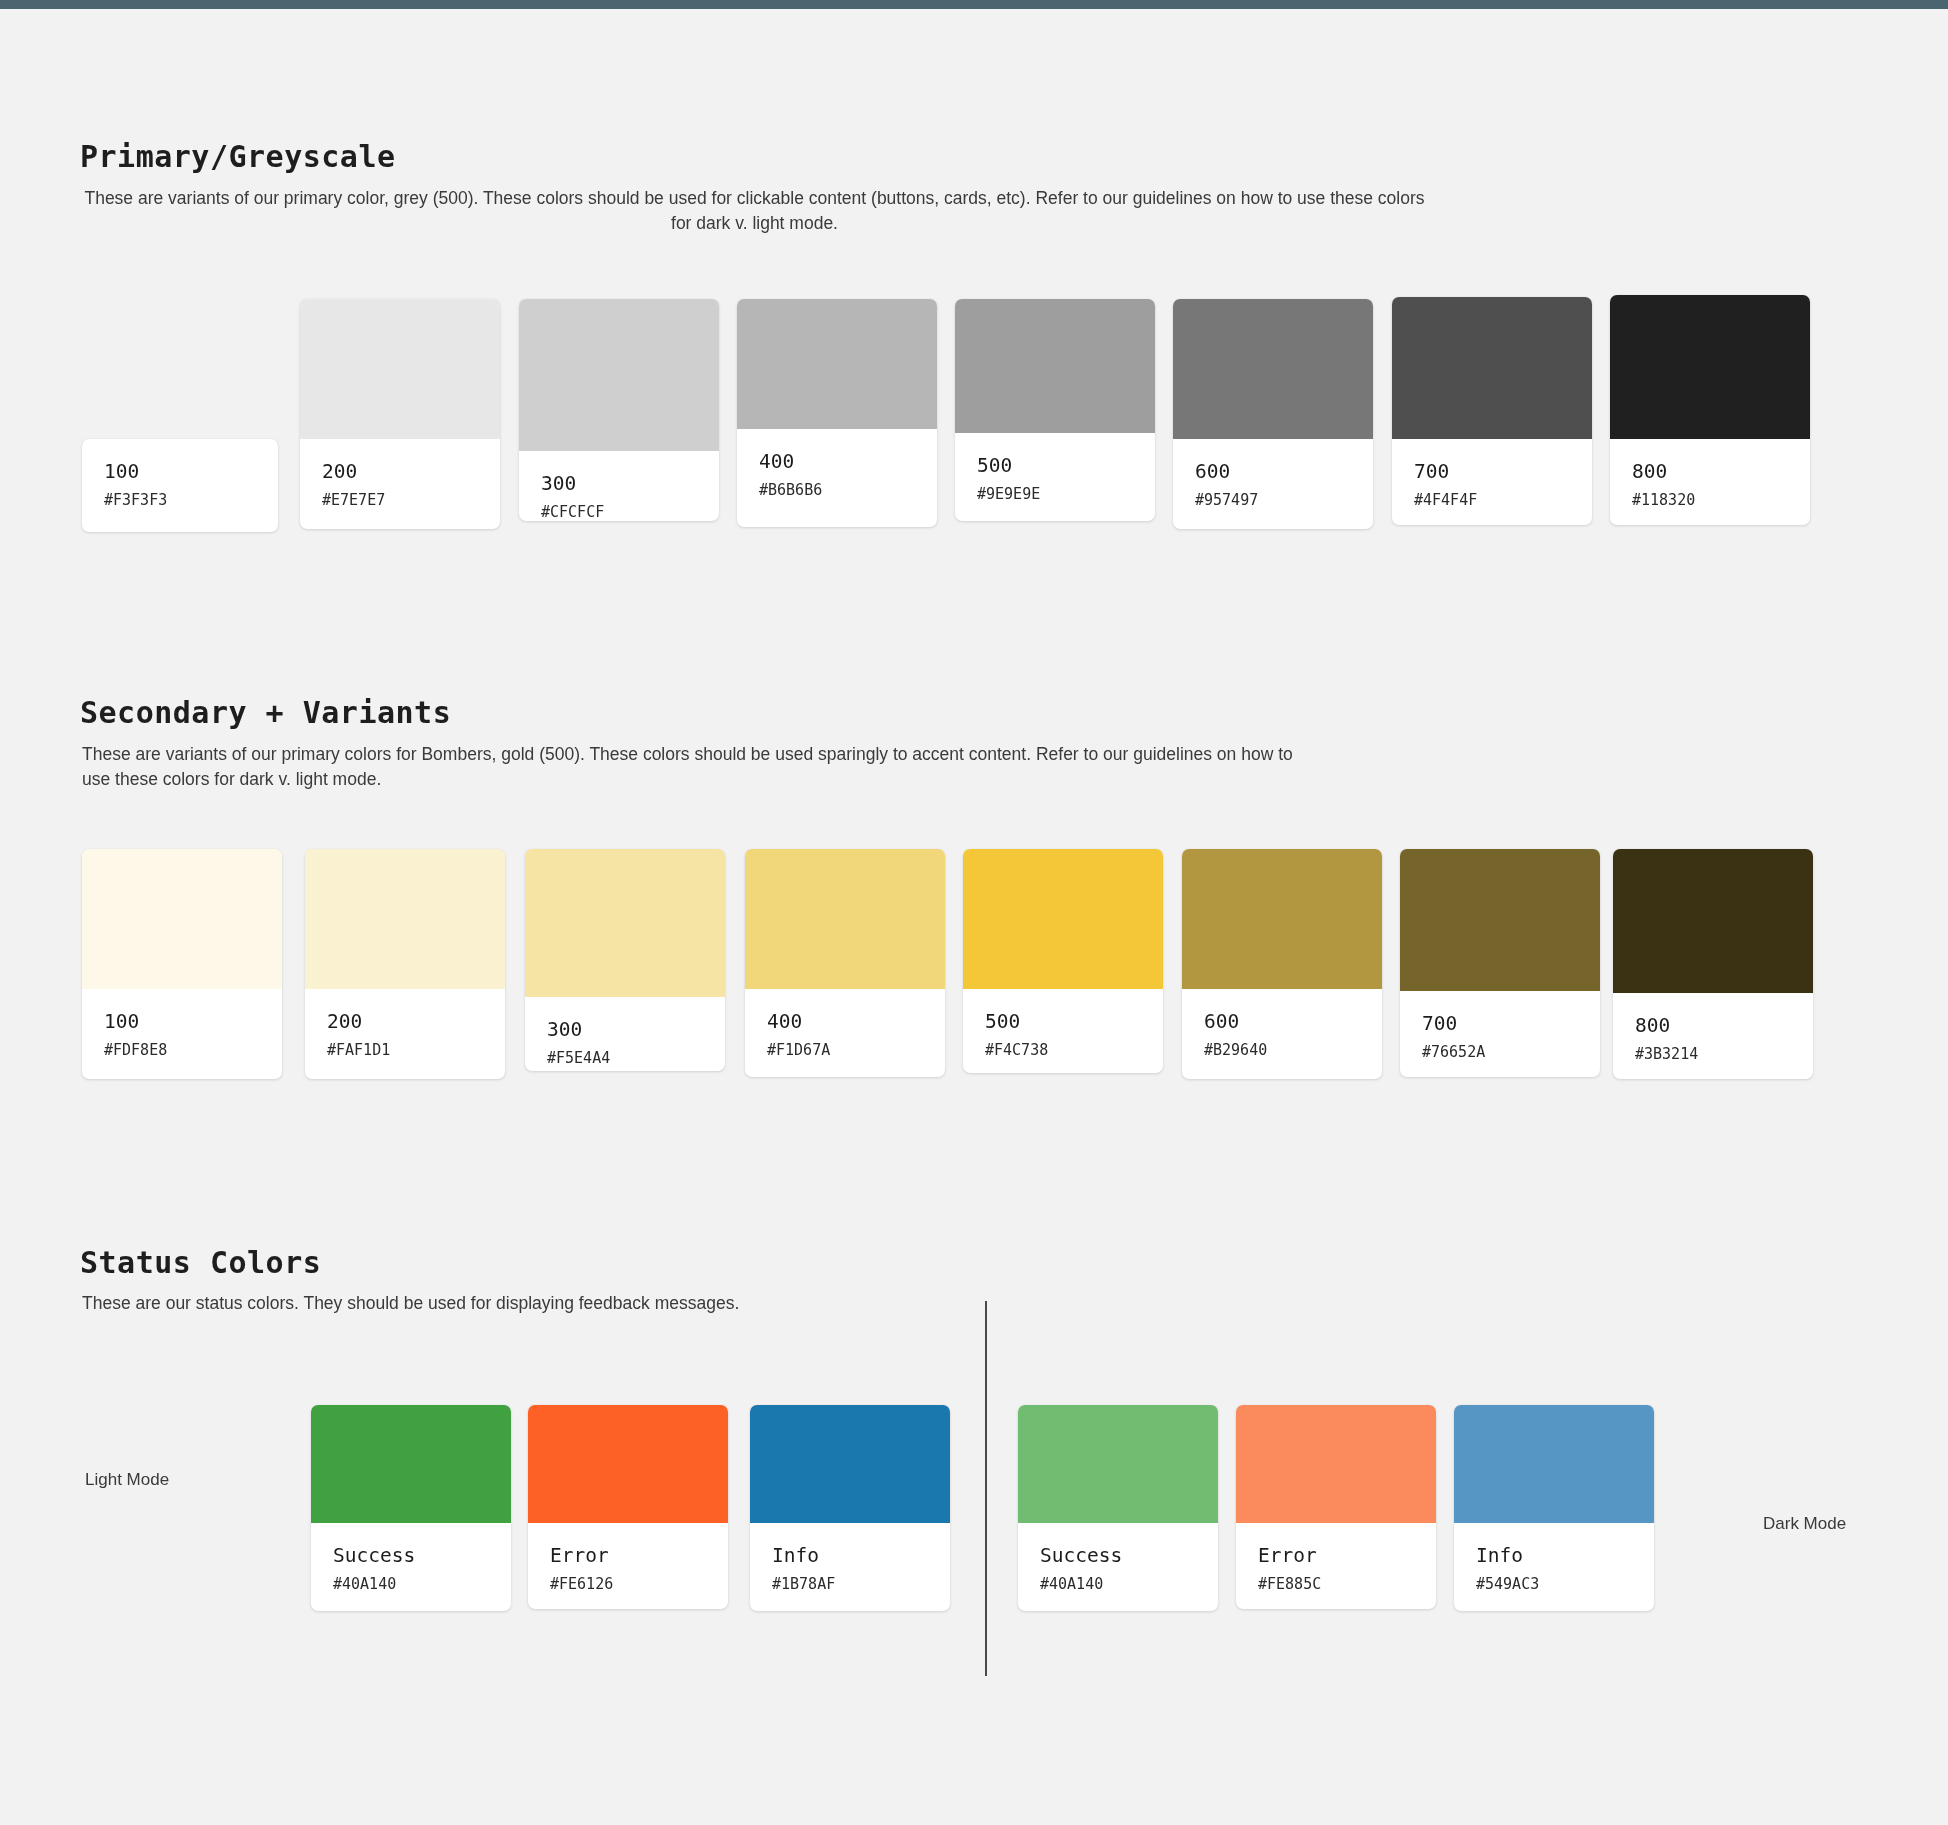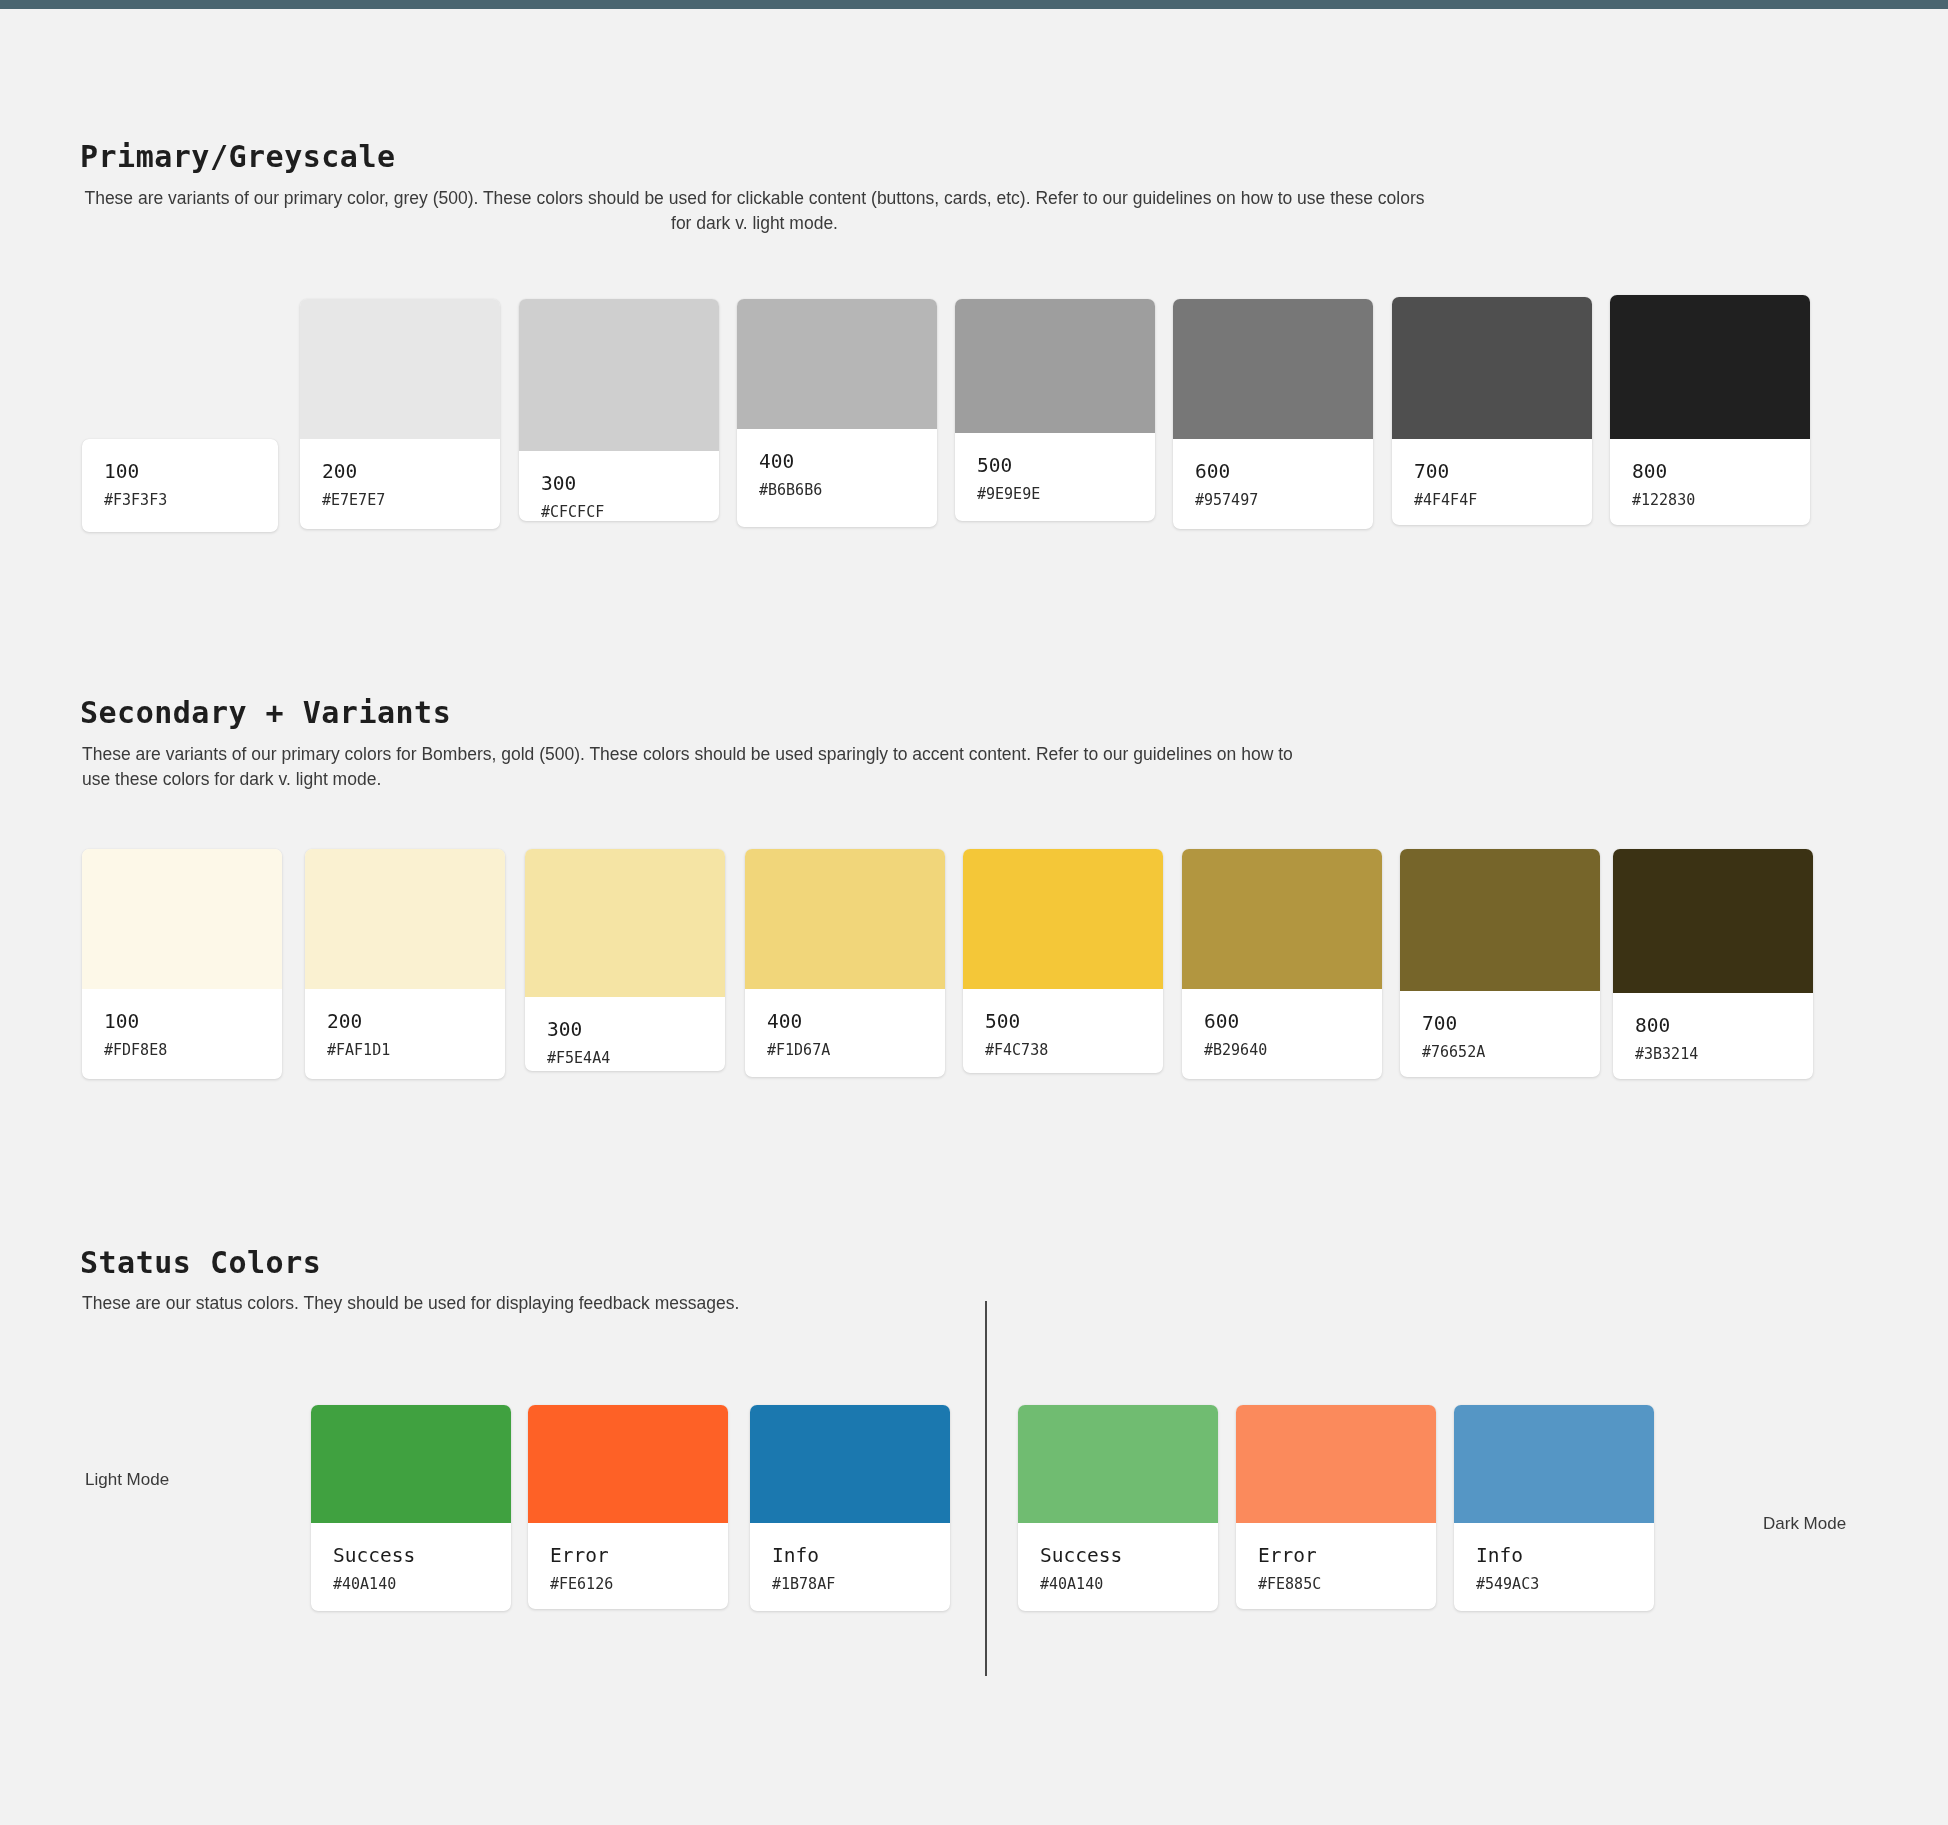--- a/index.html
+++ b/index.html
@@ -161,21 +161,21 @@
       <div class="swatch-meta">
         <div class="swatch-name">700</div>
         <div class="swatch-hex">#4F4F4F</div>
       </div>
     </div>
 
     <div class="swatch" style="left:1610px; top:286px; width:200px; height:230px;">
       <div class="swatch-color" style="height:144px; background:#202020;"></div>
       <div class="swatch-meta">
         <div class="swatch-name">800</div>
-        <div class="swatch-hex">#122830</div>
+        <div class="swatch-hex">#118320</div>
       </div>
     </div>
   </div>
 
   <div>
     <div class="section-title" style="position:absolute; left:80px; top:662px;">Secondary + Variants</div>
     <div class="section-desc" style="position:absolute; left:82px; top:733px; max-width:1220px;">These are variants of our primary colors for Bombers, gold (500). These colors should be used sparingly to accent content. Refer to our guidelines on how to use these colors for dark v. light mode.</div>
 
     <div class="swatch" style="left:82px; top:840px; width:200px; height:230px;">
       <div class="swatch-color" style="height:140px; background:#FDF8E8;"></div>

